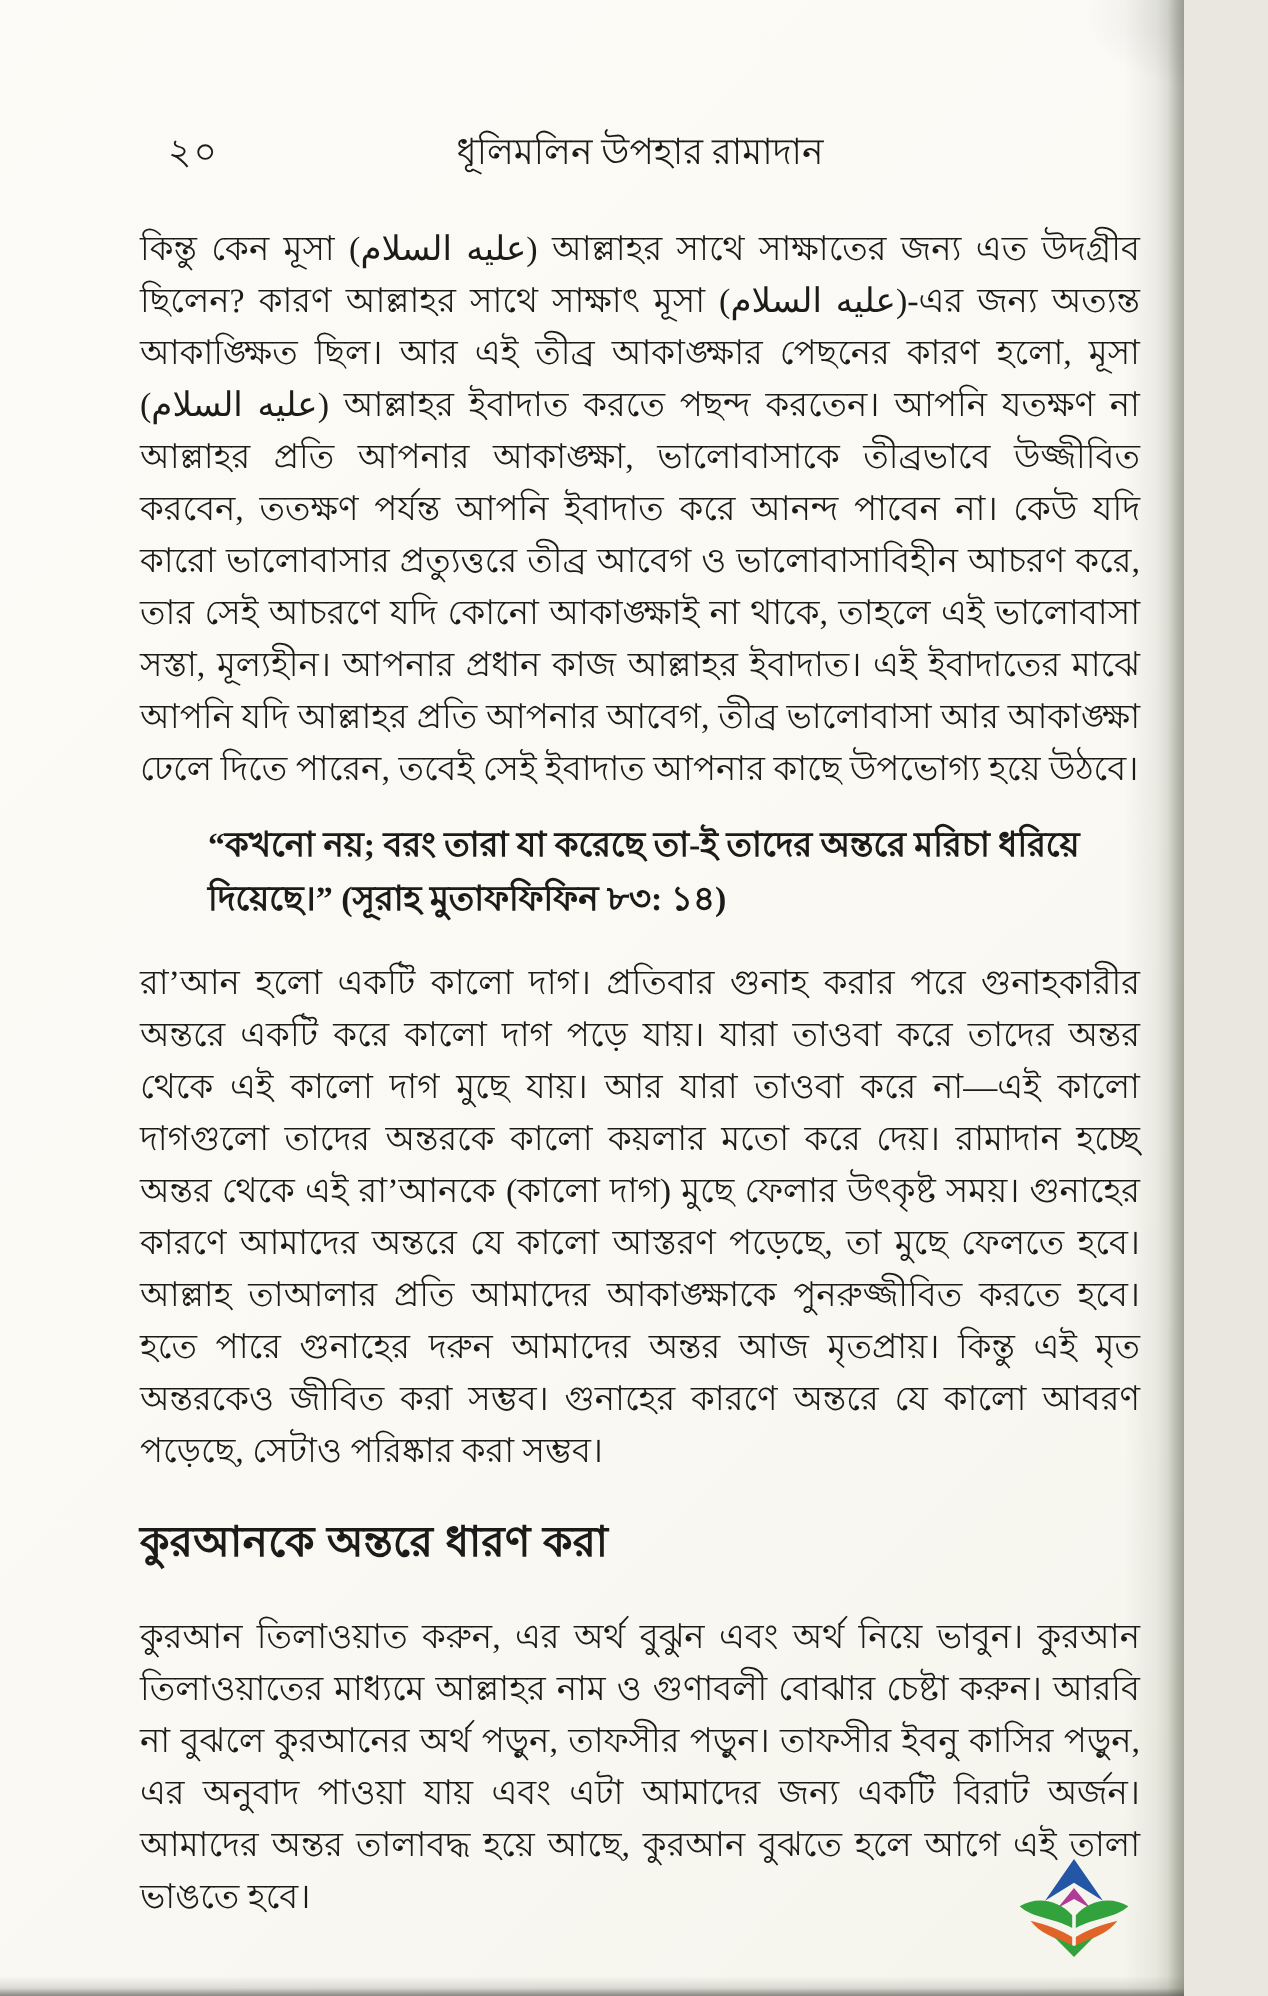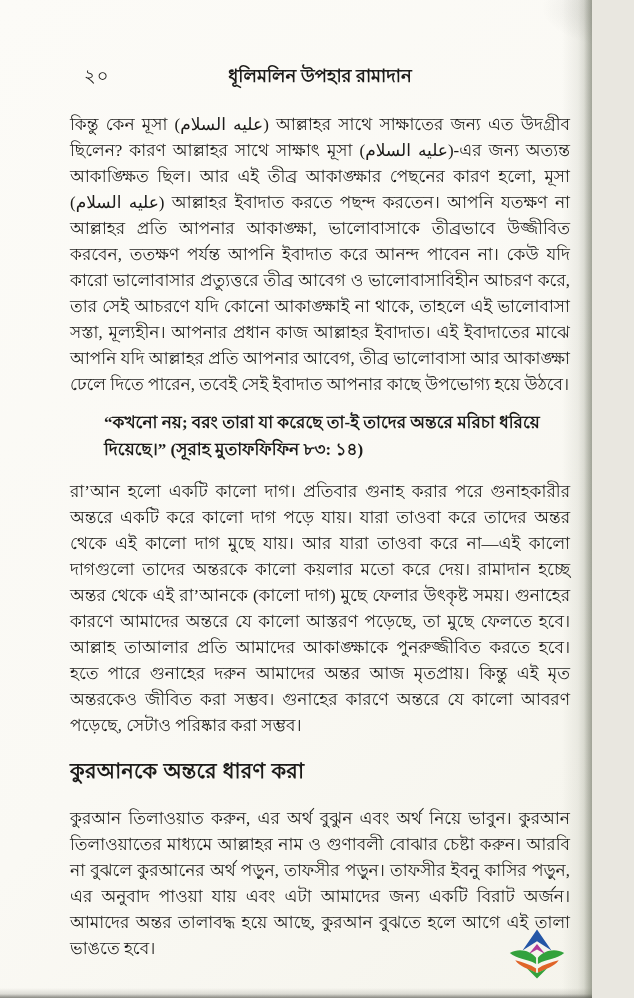--- a/index.html
+++ b/index.html
@@ -31,21 +31,21 @@
   }
   .page-number{
     position:absolute;left:14px;top:0;
     font-size:18px;
     letter-spacing:1px;
   }
   .book-title{
     position:absolute;left:0;right:0;top:0;
     text-align:center;
     font-size:18px;
-    font-weight:bold;
+    font-weight:normal;
   }
   .body-text p{
     margin:16px 0 11px 0;
     font-size:17px;
     line-height:26px;
     text-align:justify;
   }
   blockquote.quran-quote{
     margin:4px 10px 10px 34px;
     font-size:17px;

